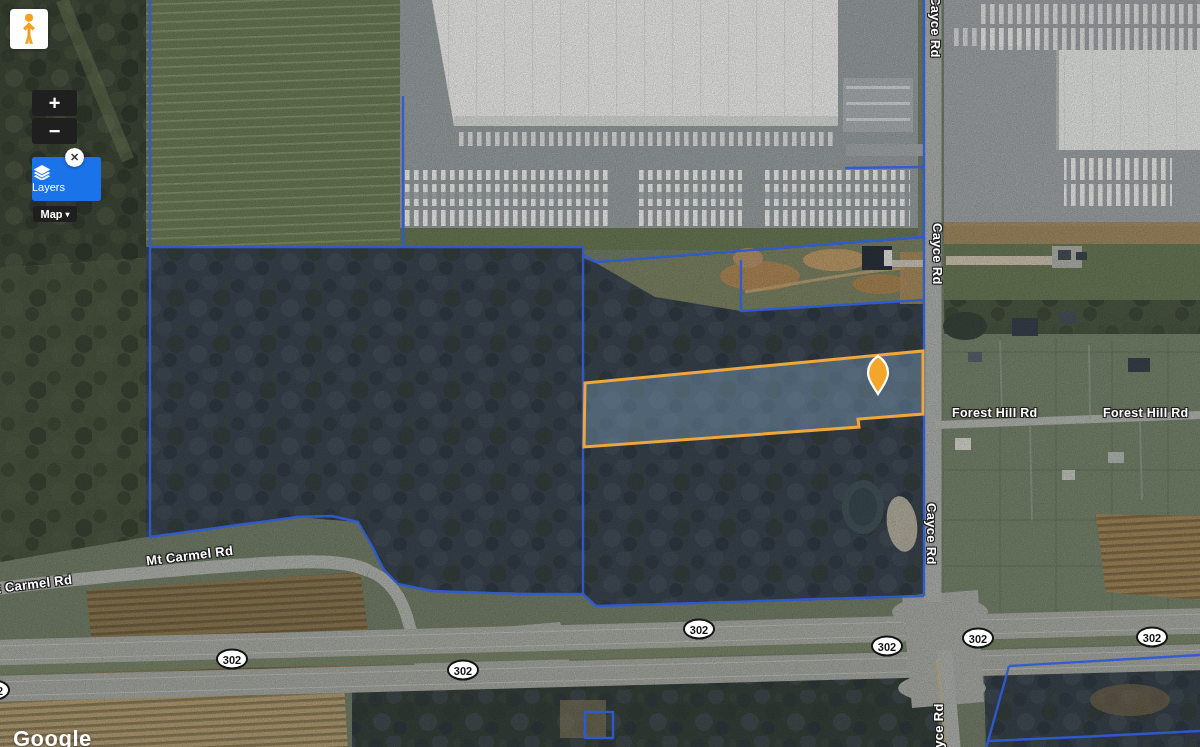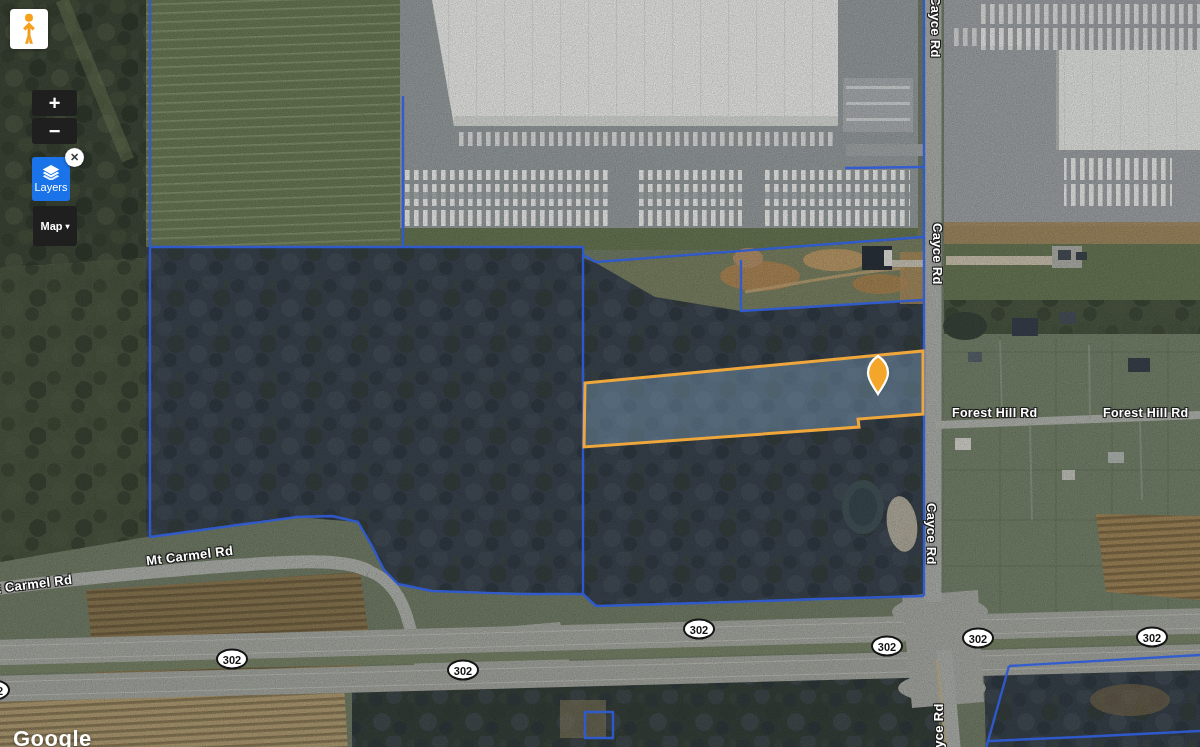--- a/index.html
+++ b/index.html
@@ -15,27 +15,27 @@
     font:bold 11px "Liberation Sans",sans-serif;color:#111;box-sizing:border-box;}
   .attrib{position:absolute;left:8px;top:696px;font:20px "Liberation Sans",sans-serif;color:#ECECEA;
     text-shadow:0 1px 2px rgba(0,0,0,.45);letter-spacing:.5px;}
   .glogo{position:absolute;left:13px;top:726px;font:bold 22px "Liberation Sans",sans-serif;color:#fff;
     text-shadow:0 1px 3px rgba(0,0,0,.5);letter-spacing:.5px;}
   
   .pegman-card{position:absolute;left:10px;top:9px;width:38px;height:40px;background:#fff;border-radius:4px;
     box-shadow:0 1px 4px rgba(0,0,0,.35);display:flex;align-items:center;justify-content:center;cursor:pointer;}
   .zbtn{position:absolute;left:32px;width:45px;height:26px;background:#1F1F1F;color:#fff;border-radius:3px;
     display:flex;align-items:center;justify-content:center;font:bold 20px "Liberation Sans",sans-serif;cursor:pointer;}
-  .layers-btn{position:absolute;left:32px;top:157px;width:38px;height:44px;background:#1A73E8;border-radius:3px;
-    display:flex;flex-direction:column;align-items:center;justify-content:center;cursor:pointer;}
+  .layers-btn{position:absolute;left:32px;top:157px;width:69px;height:44px;background:#1A73E8;border-radius:3px;
+    display:flex;flex-direction:column;justify-content:center;cursor:pointer;}
   .layers-btn span{color:#fff;font:11px "Liberation Sans",sans-serif;margin-top:1px;}
   .close-chip{position:absolute;left:65px;top:148px;width:19px;height:19px;background:#fff;border-radius:50%;
     display:flex;align-items:center;justify-content:center;font:bold 11px "Liberation Sans",sans-serif;color:#3a3a3a;
     box-shadow:0 1px 3px rgba(0,0,0,.4);cursor:pointer;}
-  .map-btn{position:absolute;left:33px;top:206px;width:44px;height:40px;background:#1F1F1F;border-radius:3px;
+  .map-btn{position:absolute;left:33px;top:206px;width:44px;height:16px;background:#1F1F1F;border-radius:3px;
     display:flex;align-items:center;justify-content:center;gap:3px;color:#fff;
     font:bold 11px "Liberation Sans",sans-serif;cursor:pointer;}
   .map-btn .caret{font-size:8px;}
   .marker{position:absolute;left:864px;top:354px;cursor:pointer;}
 </style>
 </head>
 <body>
 
 <div class="map">
 

